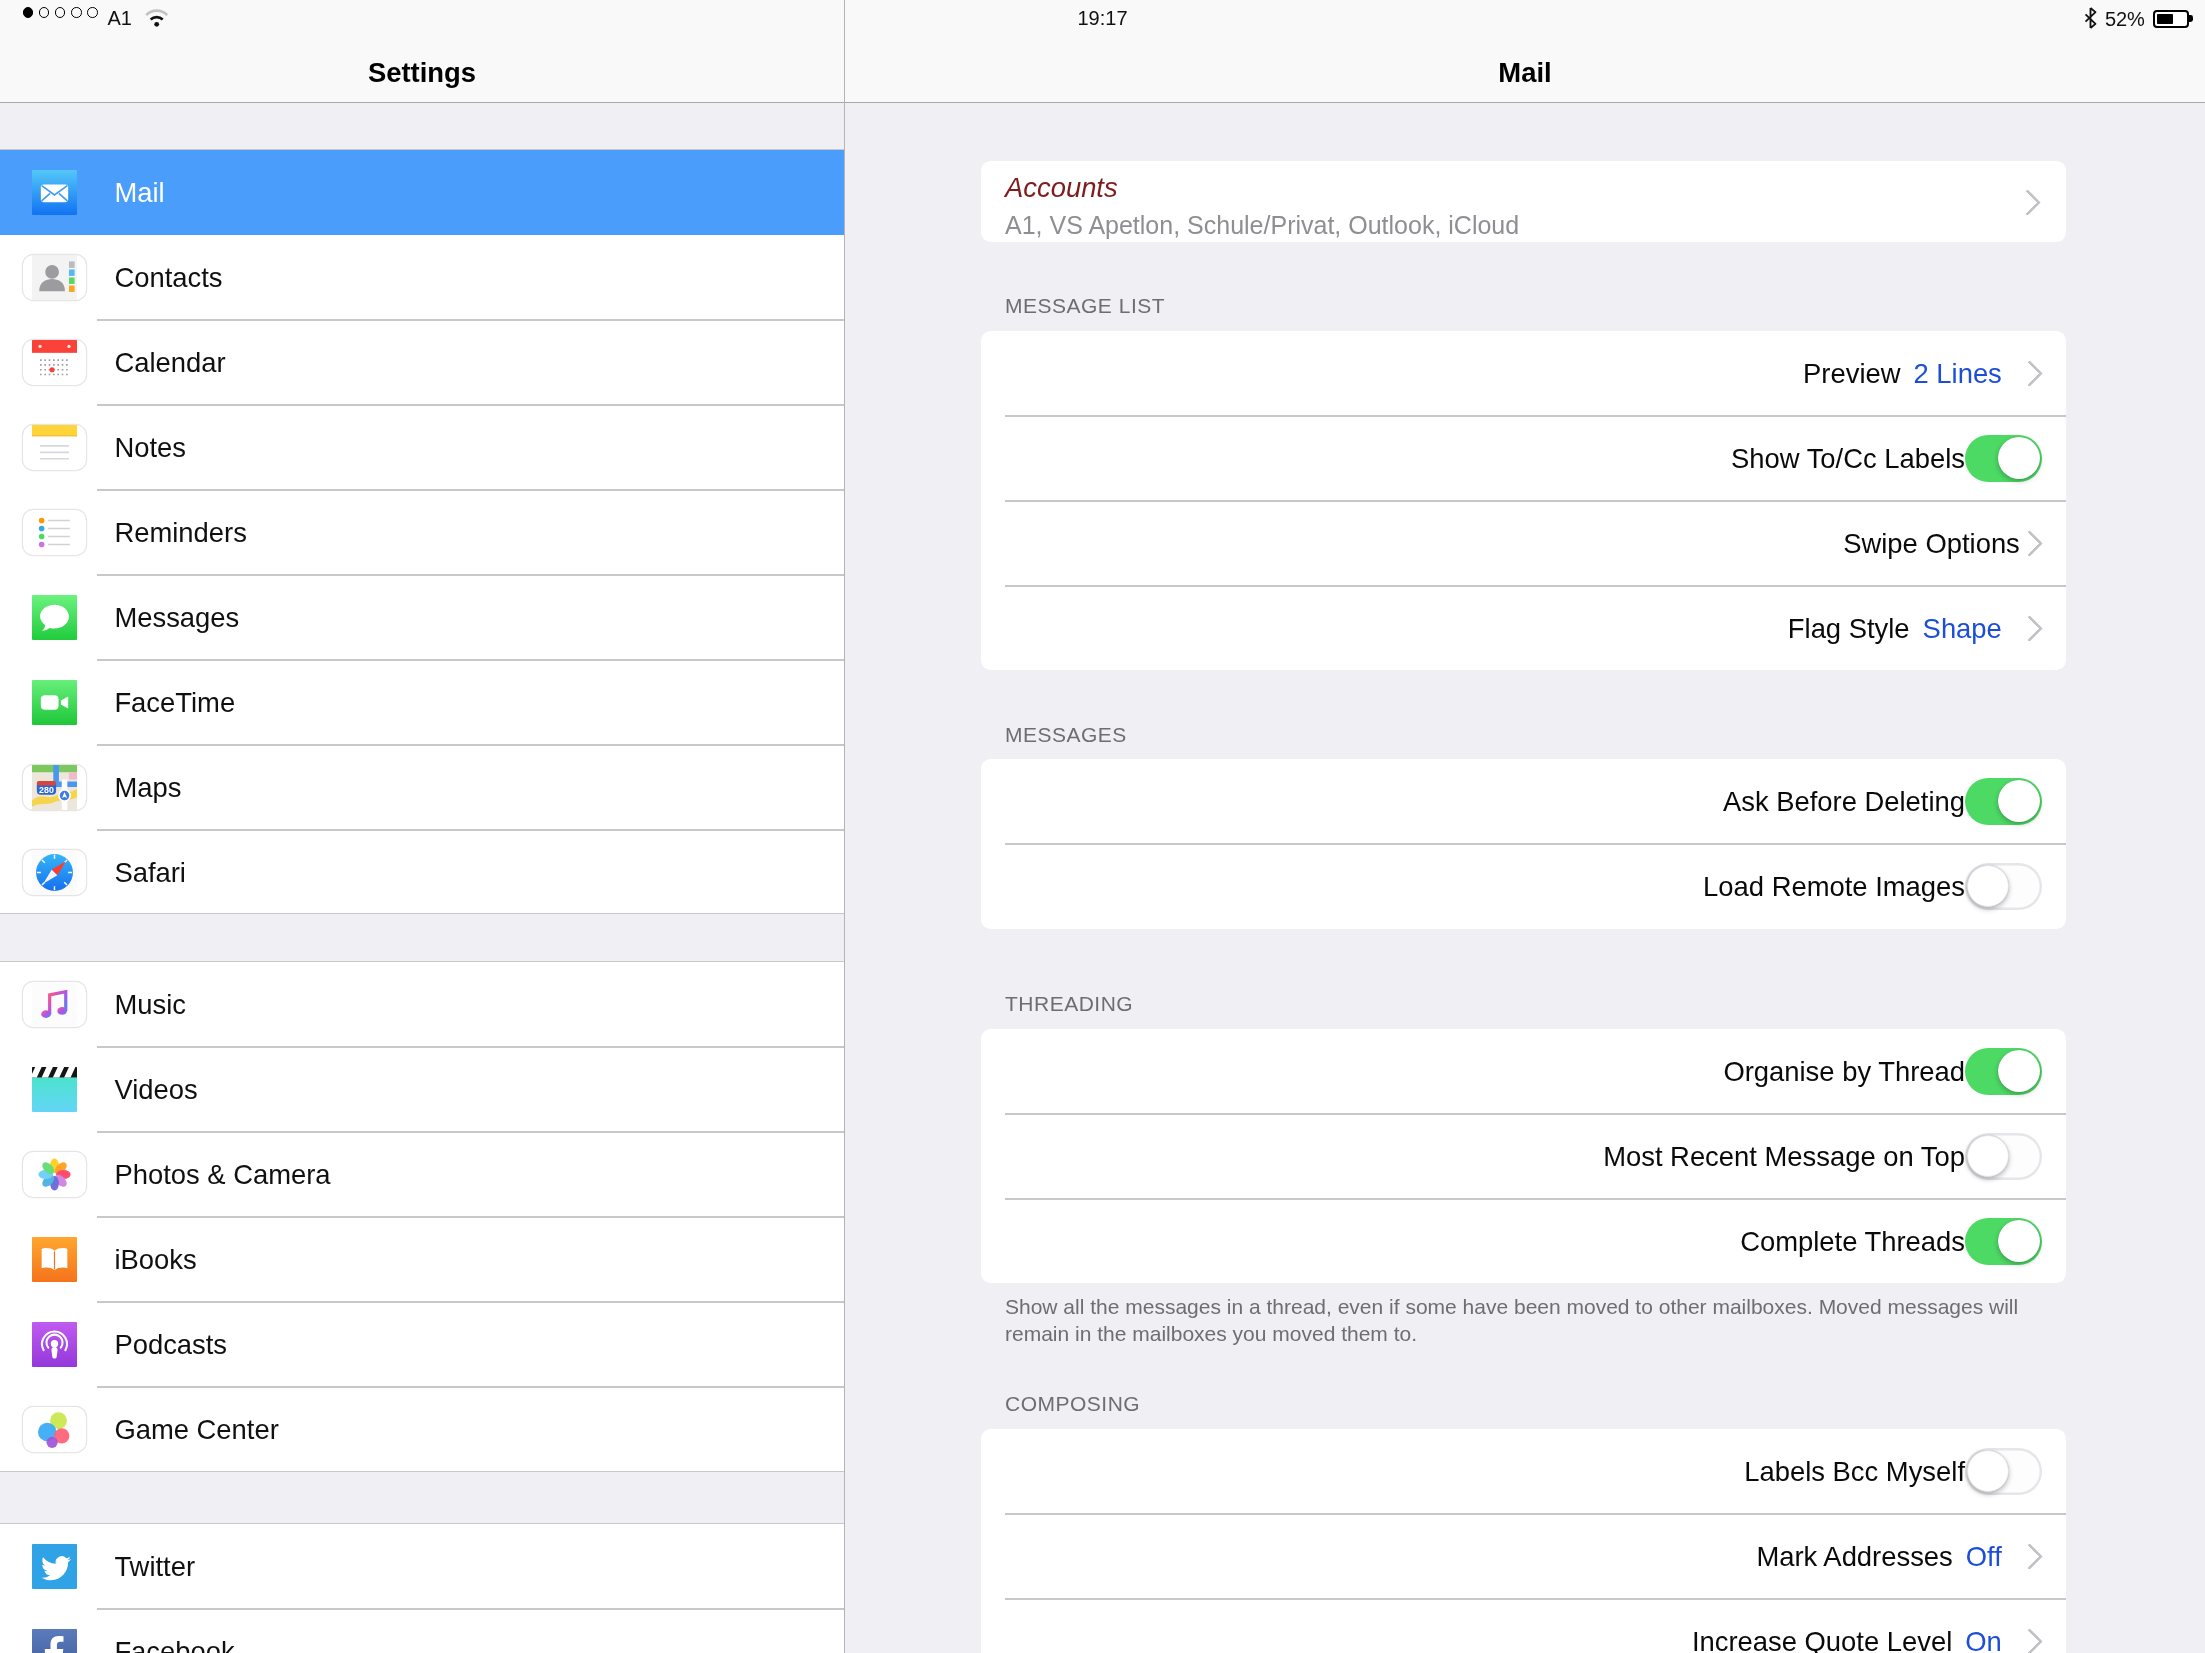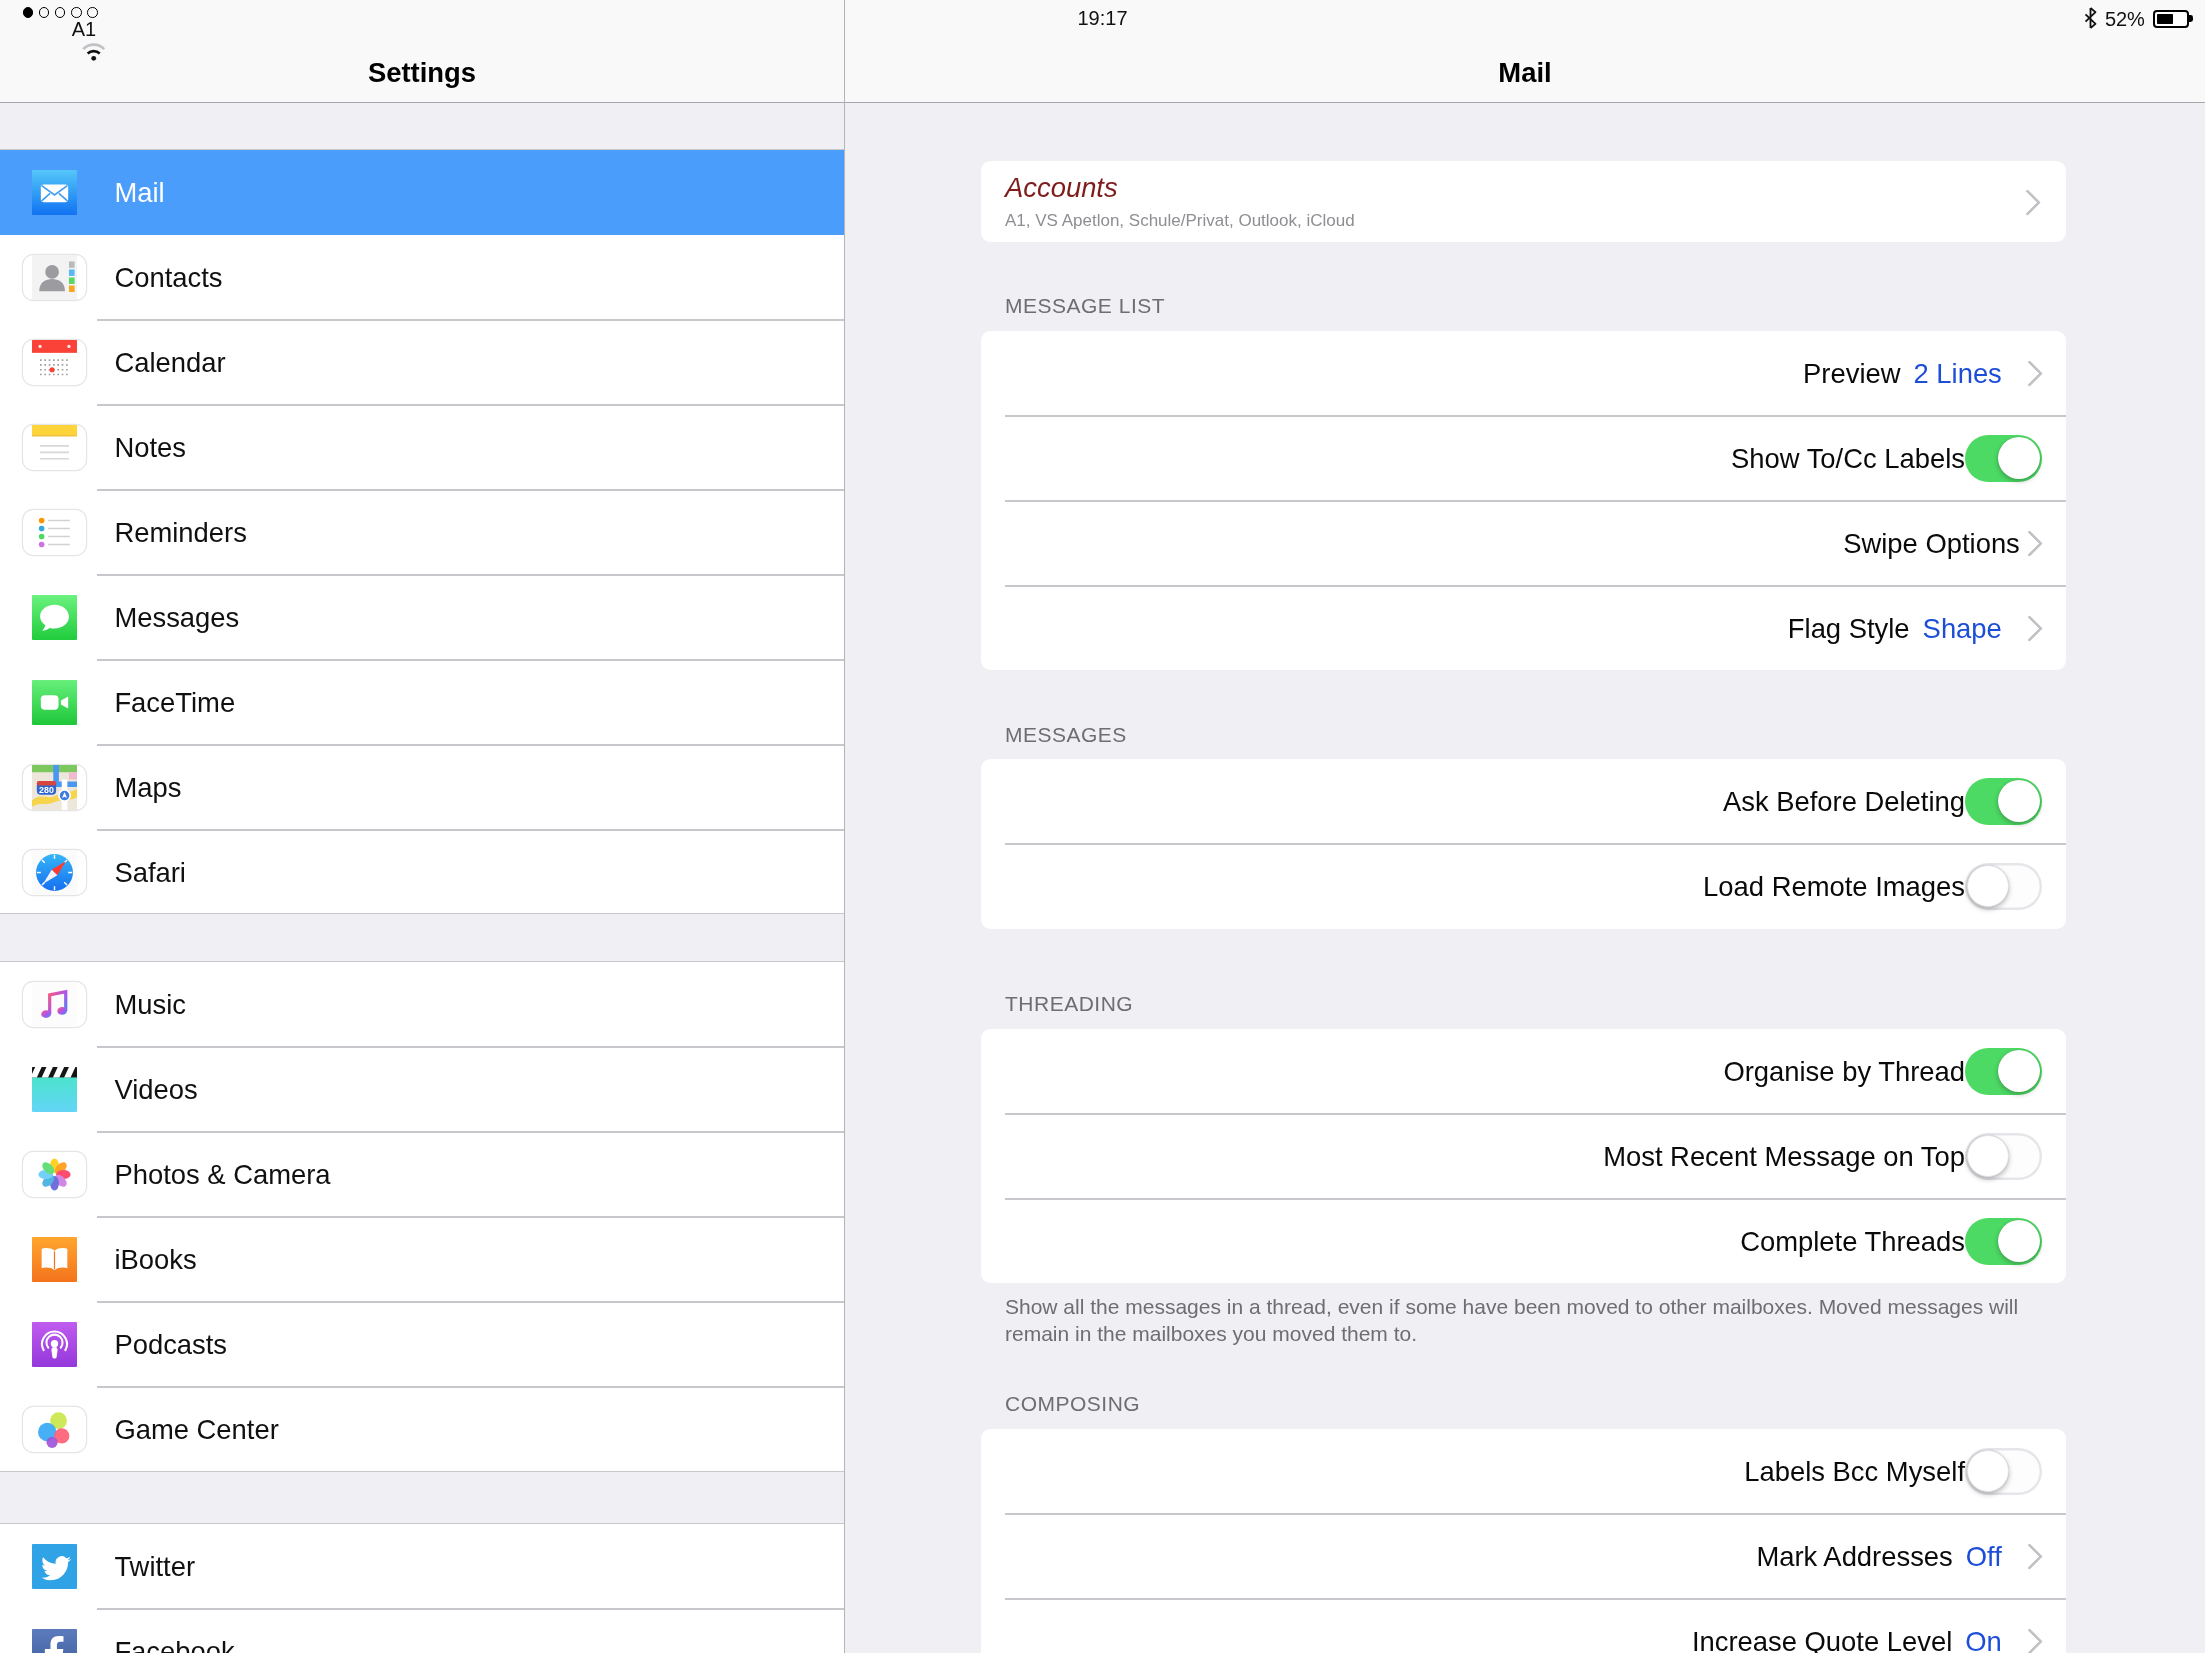--- a/index.html
+++ b/index.html
@@ -1,21 +1,21 @@
 <!DOCTYPE html>
 <html style="font-size:13px"><head>
 <meta charset="utf-8">
 <style>
   html,body{margin:0;padding:0;background:#666;}
   #screen{position:relative;width:2205px;height:1653px;overflow:hidden;background:#EFEFF4;
     font-family:"Liberation Sans",sans-serif;color:#111;}
 
   
   .sb{position:absolute;top:0;left:0;width:100%;height:32px;z-index:30;}
-  .sb-left{position:absolute;left:22.6px;top:7.3px;display:flex;align-items:flex-end;flex-direction:column;}
+  .sb-left{position:absolute;left:22.6px;top:7.3px;display:flex;align-items:flex-start;}
   .sig{display:flex;gap:5.7px;margin-right:9.7px;align-items:center;}
   .dot{width:10.5px;height:10.5px;border-radius:50%;border:1.6px solid #000;box-sizing:border-box;}
   .dot.filled{background:#000;}
   .sb-carrier{font-size:20px;margin-right:11.3px;}
   .sb-time{position:absolute;top:6.5px;left:0;width:100%;text-align:center;font-size:20px;}
   .sb-right{position:absolute;right:11.3px;top:6.5px;display:flex;align-items:center;gap:8px;}
   .sb-batt-pct{font-size:20px;}
   .batt{position:relative;width:36px;height:18px;border:2px solid #000;border-radius:4px;box-sizing:border-box;background:#fff;margin-right:4.8px;}
   .batt .fill{position:absolute;left:1.6px;top:1.6px;bottom:1.6px;width:51%;background:#000;border-radius:0.8px;}
   .batt:after{content:'';position:absolute;right:-5.7px;top:3.2px;width:3.2px;height:7.3px;background:#000;border-radius:0 2.4px 2.4px 0;}
@@ -50,21 +50,21 @@
   #right-pane{position:absolute;left:845px;top:0;width:1360px;height:1653px;}
   .card{position:absolute;left:136px;width:1085px;background:#fff;border-radius:9.7px;box-sizing:border-box;}
   .rrow{height:85px;position:relative;display:flex;align-items:center;padding:0 24px;}
   .rrow:not(:first-child):before{content:'';position:absolute;left:24px;right:0;top:-0.6px;height:1.2px;background:#C8C7CC;}
   .rrow-label{font-size:27.4px;color:#0a0a0a;flex:1;text-align:right;}
   .rrow-value{font-size:27.4px;color:#1d4ed8;margin-right:18px;margin-left:13px;}
   .chev{width:16px;height:16px;border-top:3.2px solid #C1C1C6;border-right:3.2px solid #C1C1C6;
     transform:rotate(45deg);border-radius:1.6px;flex-shrink:0;margin-right:3.2px;}
   .accounts-card{top:161px;height:81px;padding:10.5px 24px;}
   .acc-title{font-size:27.4px;color:#7f1d1d;font-style:italic;}
-  .acc-sub{font-size:17px;color:#8E8E93;margin-top:7.3px;}
+  .acc-sub{font-size:25px;color:#8E8E93;margin-top:7.3px;}
   .acc-chev{position:absolute;right:26px;top:32px;}
   .c1{top:331px;height:339px;}
   .c2{top:759px;height:170px;}
   .c3{top:1029px;height:254px;}
   .c4{top:1429px;height:254px;}
   .sec-header{position:absolute;left:160px;font-size:21px;color:#6D6D72;letter-spacing:0.5px;}
   .sh1{top:294px;}.sh2{top:723px;}.sh3{top:992px;}.sh4{top:1392px;}
   .sec-footer{position:absolute;left:160px;top:1293px;width:1057px;font-size:21px;line-height:27px;color:#6D6D72;}
 
   

